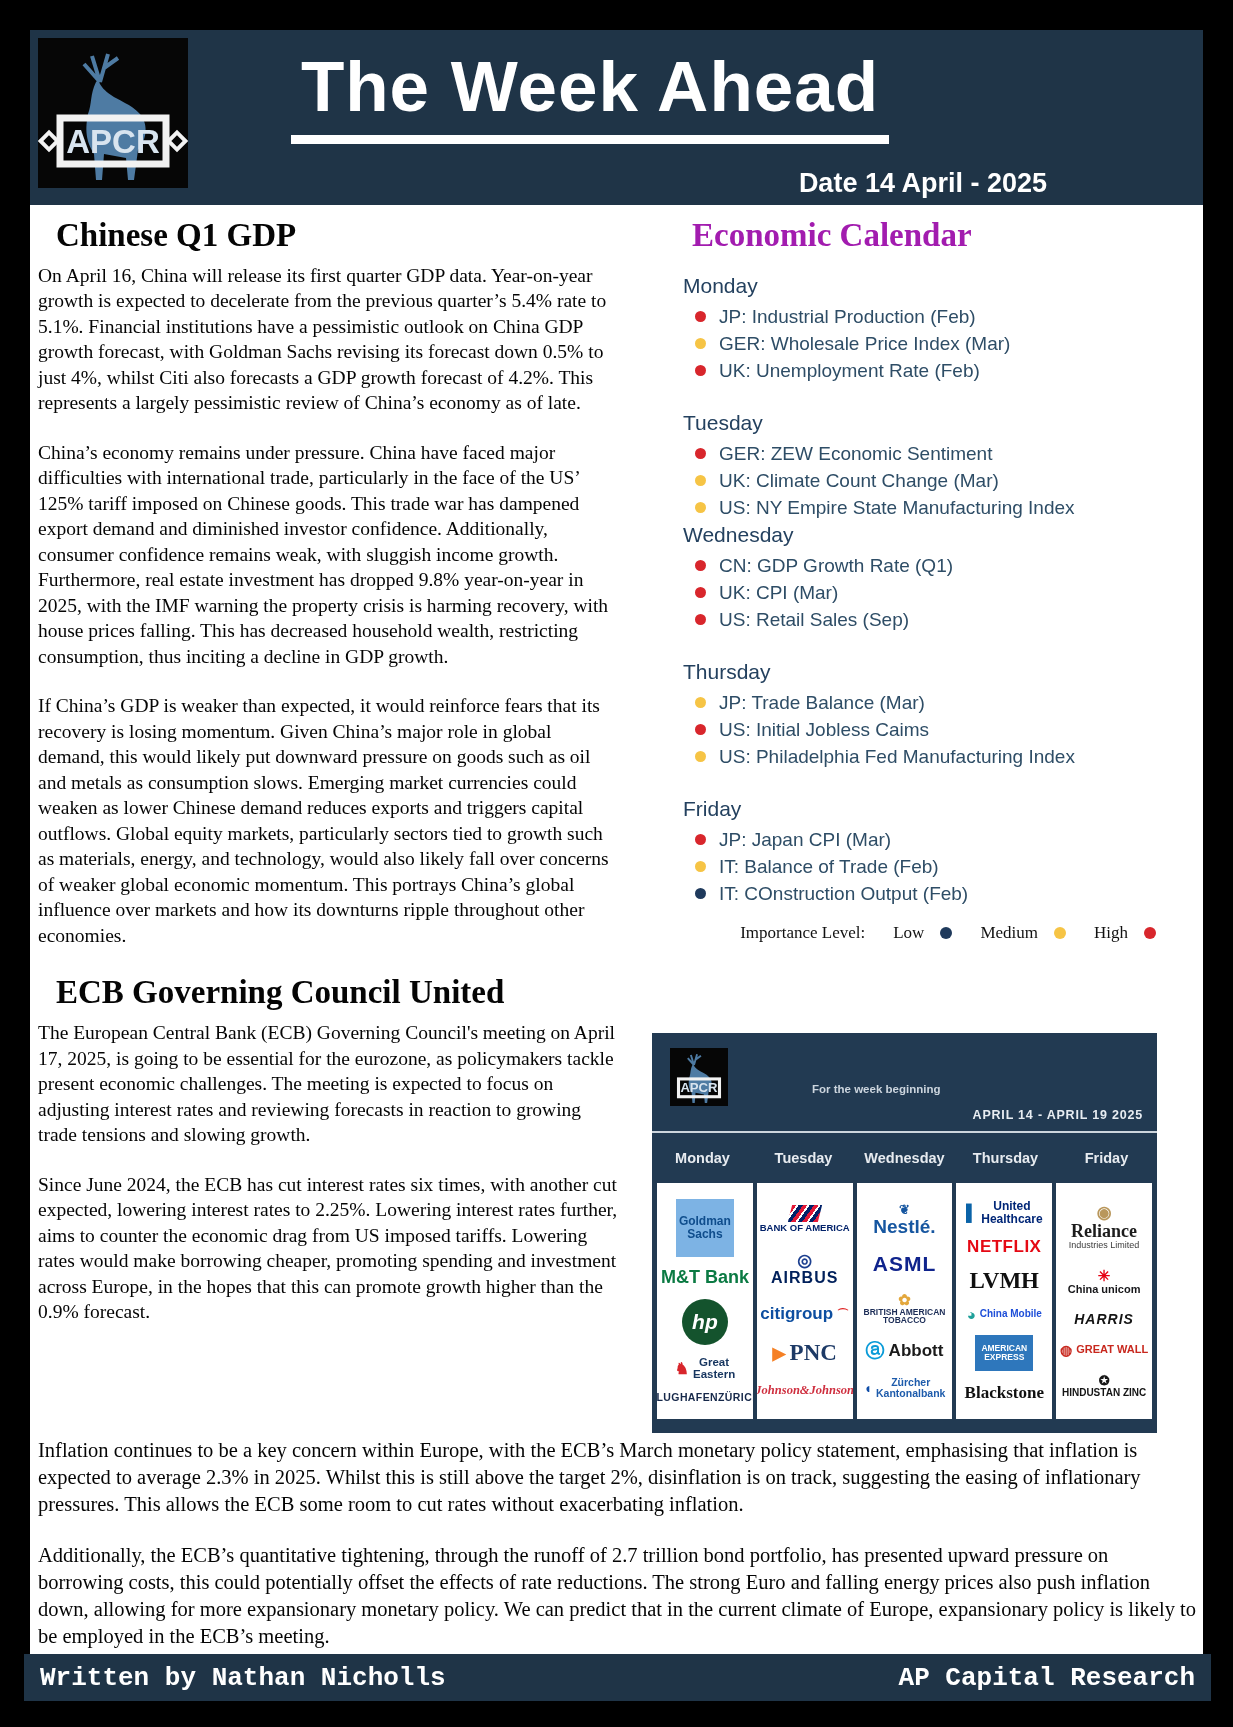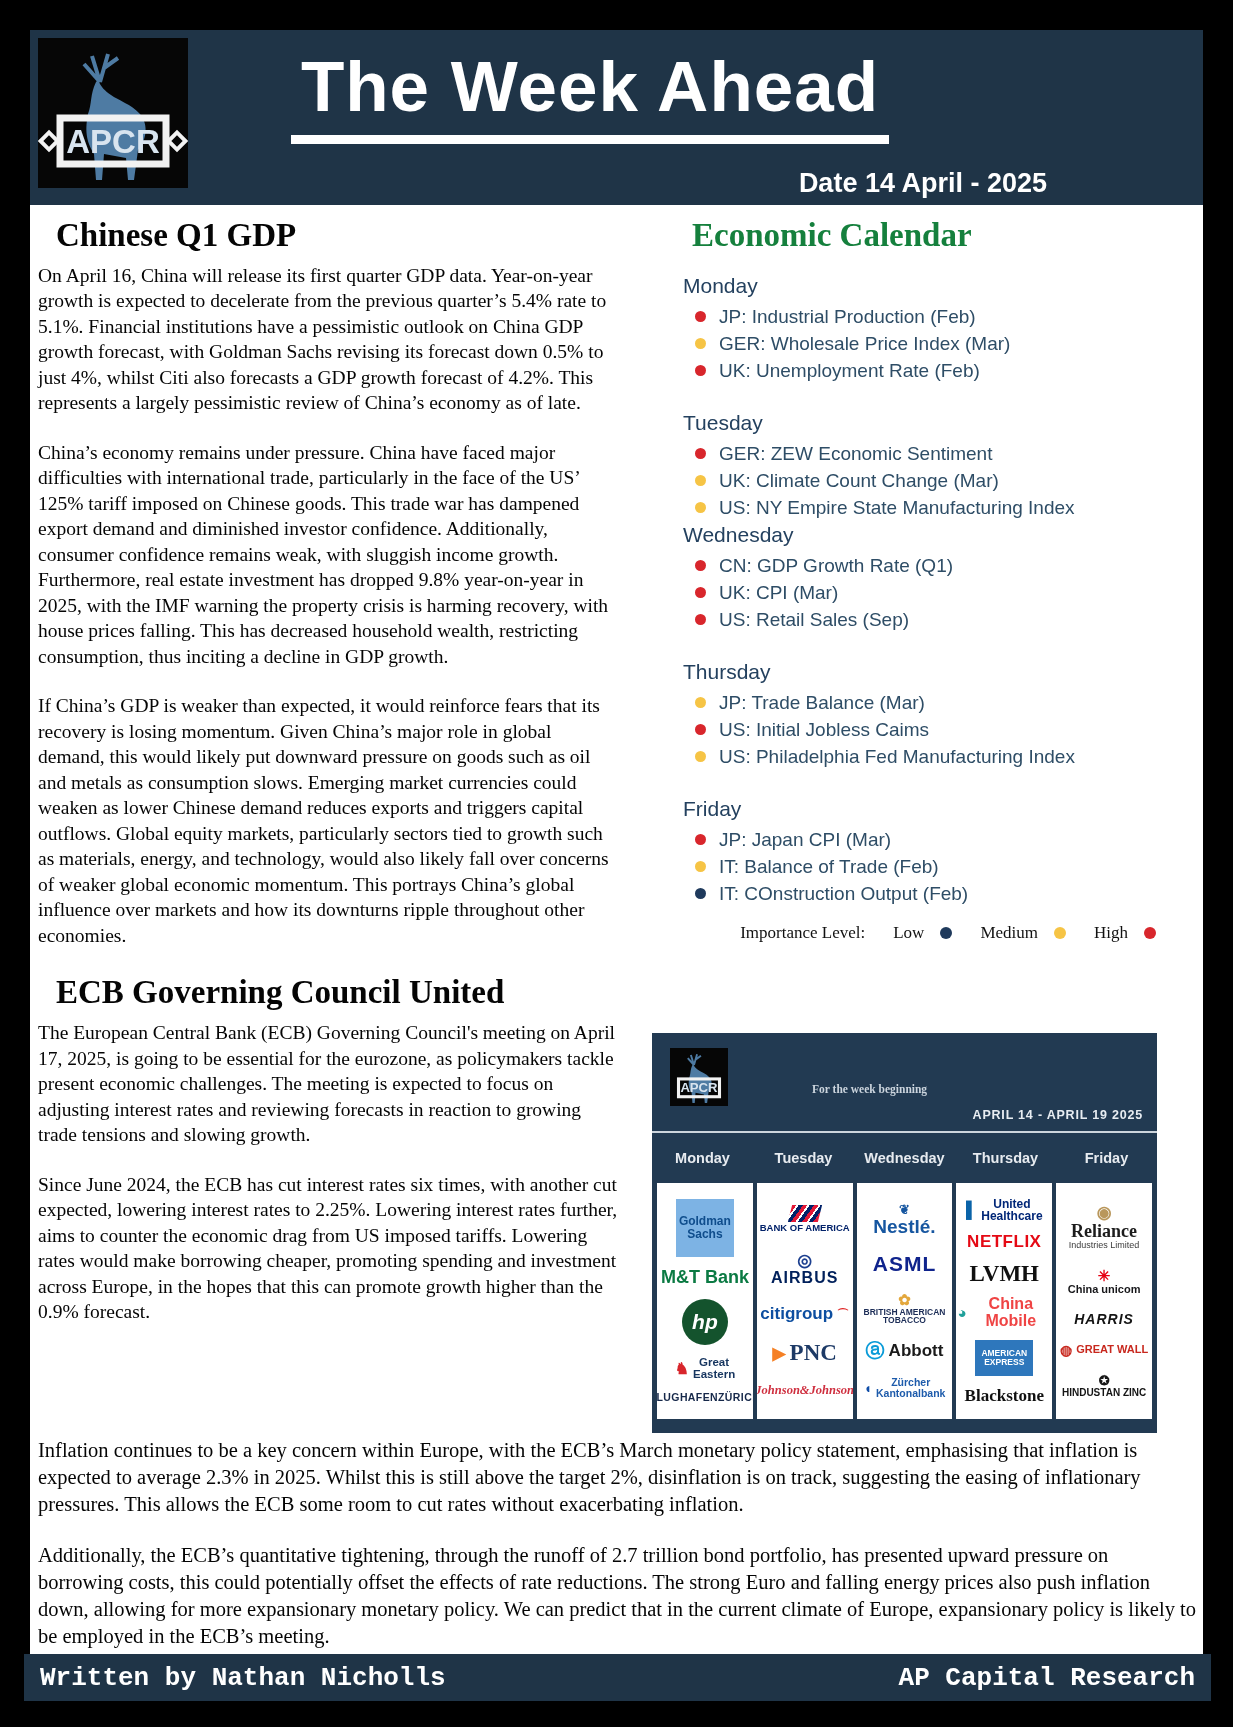--- a/index.html
+++ b/index.html
@@ -22,38 +22,38 @@
     font-family:"Liberation Sans", sans-serif; font-weight:bold; font-size:27px;
   }
   
   .content { position:absolute; left:30px; top:205px; width:1173px; height:1450px; background:#fff; }
   .col-left { position:absolute; left:8px; top:12px; width:584px; color:#050505; }
   .col-left h2 { font-size:33px; font-weight:bold; margin:0 0 8px 18px; line-height:1.15; }
   .col-left h2.second { margin-top:26px; }
   .col-left p { font-size:19.5px; line-height:25.5px; margin:0 0 24px 0; }
   
   .col-right { position:absolute; left:618px; top:12px; width:516px; font-family:"Liberation Sans", sans-serif; }
-  .cal-title { font-family:"Liberation Serif", serif; font-size:33px; font-weight:bold; color:#15803d; margin:0 0 20px 44px; }
+  .cal-title { font-family:"Liberation Serif", serif; font-size:33px; font-weight:bold; color:#a21caf; margin:0 0 20px 44px; }
   .day-group { margin-top:27px; }
   .day-group:nth-child(1) { margin-top:0; }
   .day-group:nth-child(3) { margin-top:2px; }
   .day-label { font-size:21px; color:#24415f; padding-left:35px; margin-bottom:5px; }
   .cal-item { display:flex; align-items:center; padding:2.5px 0 2.5px 47px; font-size:19px; color:#2e4d66; }
   .dot { width:11px; height:11px; border-radius:50%; flex:0 0 auto; margin-right:13px; }
   .legend { display:flex; justify-content:flex-end; align-items:center; gap:28px;
             font-family:"Liberation Serif", serif; font-size:17px; color:#111; margin-top:16px; padding-right:8px; }
   .legend-entry { display:inline-flex; align-items:center; gap:16px; }
   .legend-entry .dot { margin-right:0; width:12px; height:12px; }
   
   .ecard { position:absolute; left:622px; top:828px; width:505px; height:400px; background:#223a52; }
   .ecard-header { position:relative; height:100px; background:#223a52; border-bottom:2px solid #cdd5dd; }
   .ecard-logo { position:absolute; left:18px; top:15px; width:58px; height:58px; background:#070707; }
   .ecard-title { position:absolute; left:92px; top:16px; font-family:"Liberation Sans", sans-serif;
                  font-size:23px; color:#dde4ec; letter-spacing:.5px; }
-  .ecard-sub { position:absolute; left:160px; top:50px; font-family:Liberation Serif, serif;
+  .ecard-sub { position:absolute; left:160px; top:50px; font-family:Liberation Sans, sans-serif;
                font-size:11.5px; font-weight:bold; color:#ccd5de; }
   .ecard-date { position:absolute; right:14px; bottom:9px; font-family:"Liberation Sans", sans-serif;
                 font-size:12.5px; font-weight:bold; color:#e8edf2; letter-spacing:.8px;margin-left:20px; }
   .ecard-days { display:flex; height:50px; align-items:center; background:#223a52; }
   .eday { flex:1; text-align:center; font-family:"Liberation Sans", sans-serif;
           font-size:14.5px; font-weight:bold; color:#e7ebf0; }
   .egrid { display:flex; height:236px; background:#223a52; padding:0 3px; }
   .ecol { flex:1; background:#fff; margin:0 2px; display:flex; flex-direction:column;
           align-items:center; justify-content:space-evenly; padding:4px 1px; overflow:hidden; }
   .ecard-bottom { height:12px; background:#223a52; }
@@ -337,21 +337,21 @@
               </div>
             </div>
             <div class="company">
               <div class="crow">
                 <span class="ctext" style="color: rgb(16, 16, 16); font-size: 23px; font-family: &quot;Liberation Serif&quot;, serif;">LVMH</span>
               </div>
             </div>
             <div class="company">
               <div class="crow">
                 <span class="cicon" style="color: rgb(31, 160, 154); font-size: 15px; line-height: 1;">◕</span>
-                <span class="ctext" style="color: #ef4444; font-size: 16px;">China Mobile</span>
+                <span class="ctext" style="color: #1d4ed8; font-size: 10px;">China Mobile</span>
               </div>
             </div>
             <div class="company">
               <div class="cbox" style="background: rgb(46, 119, 188); width: 58px; height: 36px;">
                 <span style="color: rgb(255, 255, 255); font-size: 8.5px;">AMERICAN
 EXPRESS</span>
               </div>
             </div>
             <div class="company">
               <div class="crow">

